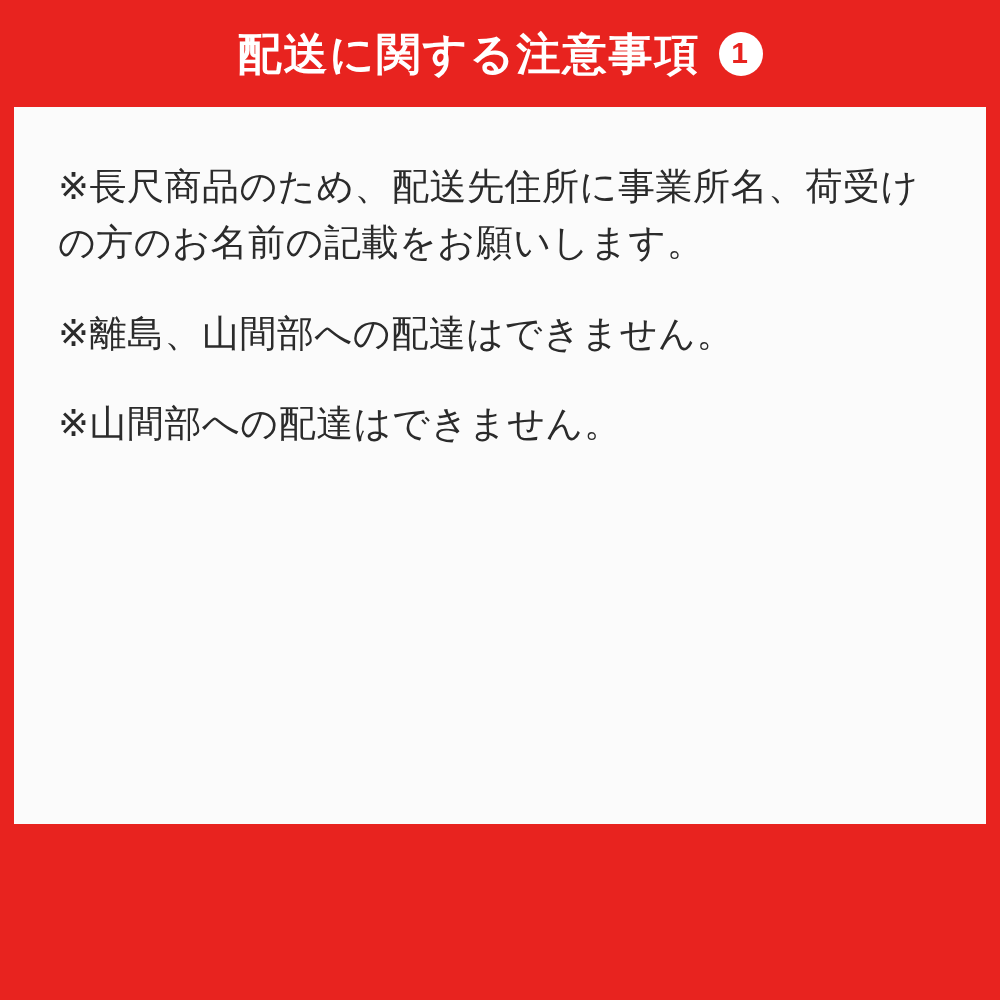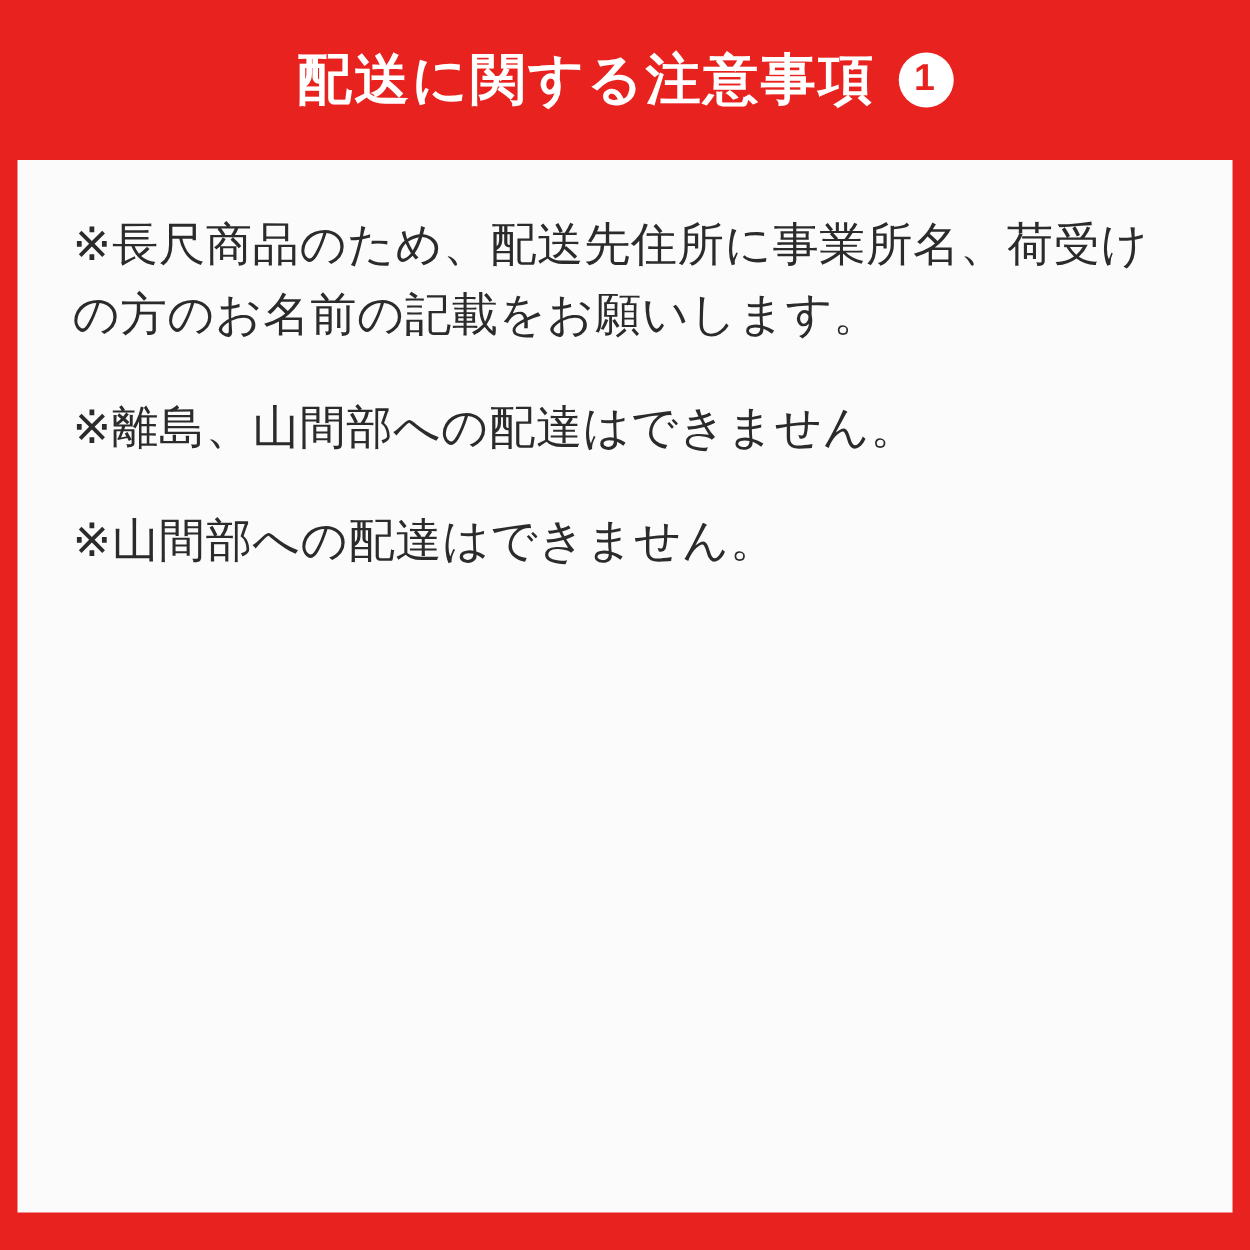--- a/index.html
+++ b/index.html
@@ -8,21 +8,21 @@
   }
   body {
     width: 1000px;
     height: 1000px;
     background: #e8231f;
     font-family: "Liberation Sans", "DejaVu Sans", sans-serif;
     overflow: hidden;
   }
   .banner {
     width: 1000px;
-    height: 1000px;
+    height: 824px;
     box-sizing: border-box;
     background: #e8231f;
     display: flex;
     flex-direction: column;
     align-items: center;
   }
   .header {
     width: 100%;
     height: 128px;
     display: flex;
@@ -54,21 +54,21 @@
     font-weight: bold;
     line-height: 1;
     padding-bottom: 2px;
     box-sizing: border-box;
   }
   .card {
     width: 972px;
     height: 842px;
     background: #fbfbfb;
     box-sizing: border-box;
-    padding: 40px 44px 20px 44px;
+    padding: 52px 44px 20px 44px;
     overflow: hidden;
   }
   .note {
     color: #2b2b2b;
     font-size: 37px;
     line-height: 1.52;
     margin: 0 0 34px 0;
     text-indent: 0;
     letter-spacing: 0.5px;
   }

